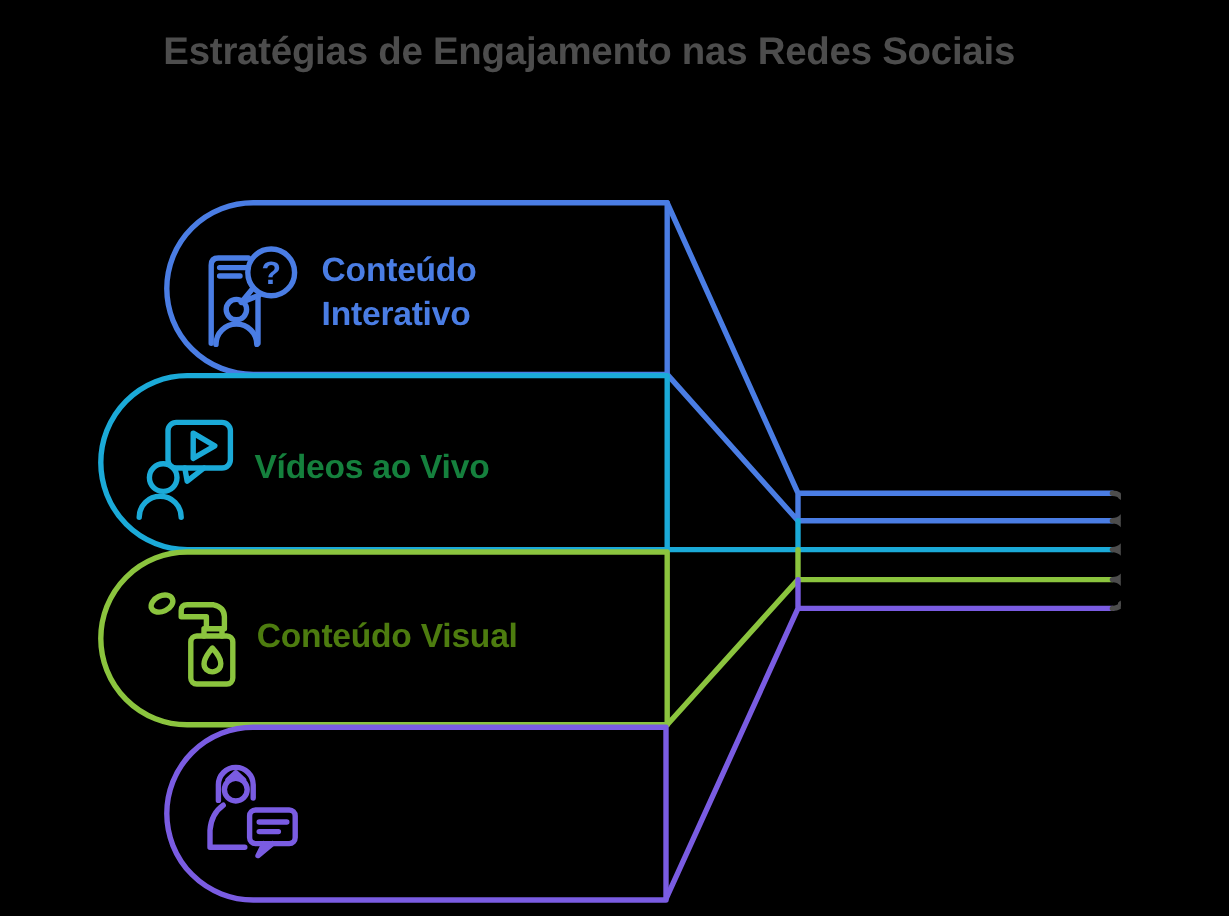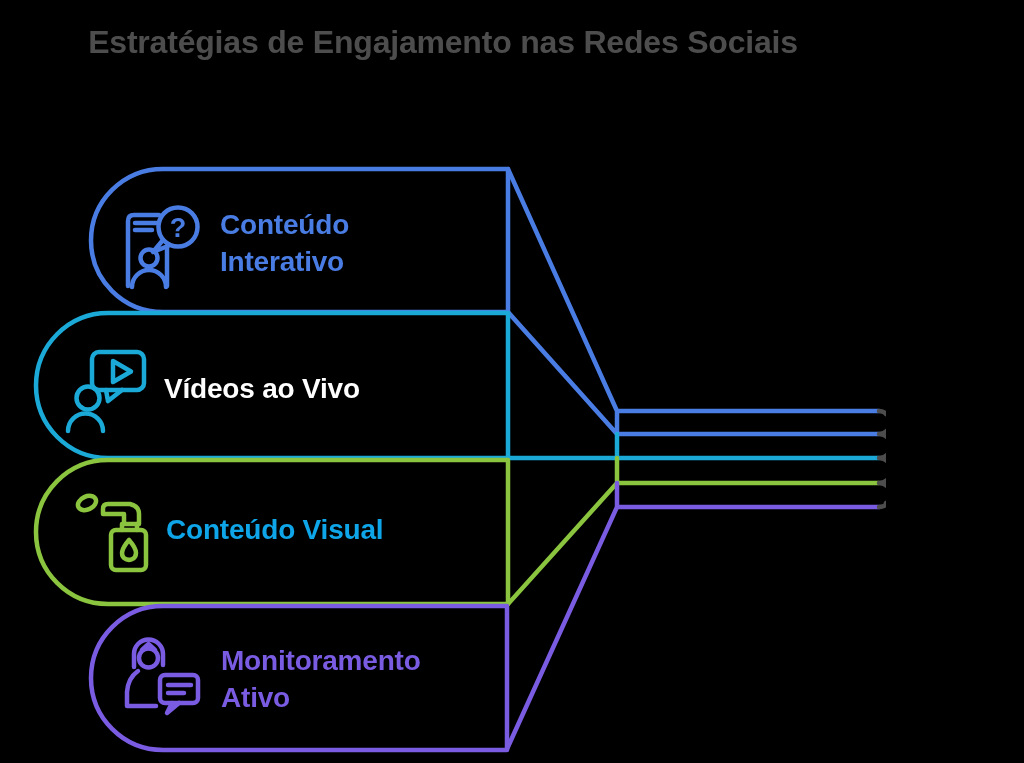--- a/index.html
+++ b/index.html
@@ -2,20 +2,21 @@
 <html><head>
 <meta charset="utf-8">
 <style>
   html,body{margin:0;padding:0;background:#000;}
   .stage{
     position:relative;
     width:886px;height:763px;
     background:#000;
     overflow:hidden;
     font-family:"Liberation Sans", sans-serif;
+    margin-left:48px;
   }
   .title{
     position:absolute;
     left:0;right:0;top:22px;
     text-align:center;
     font-size:32px;
     font-weight:bold;
     letter-spacing:-0.2px;
     line-height:40px;
   }
@@ -105,19 +106,17 @@
       <path d="M 138 671 Q 128 678 127 692 V 706 H 156"></path>
       <rect x="160" y="675" width="38" height="28" rx="5"></rect>
       <path d="M 168 685 H 191 M 168 693 H 184"></path>
       <path d="M 172 703 L 167 713 L 179 703"></path>
     </g>
   </svg>
 
   <div class="item-label label-1" style="color: rgb(74, 125, 228);">Conteúdo
 Interativo</div>
 
-  <div class="item-label label-2" style="color: #ffffff;">Vídeos ao Vivo</div>
+  <div class="item-label label-2" style="color: #15803d;">Vídeos ao Vivo</div>
 
-  <div class="item-label label-3" style="color: #0ea5e9;">Conteúdo Visual</div>
+  <div class="item-label label-3" style="color: #4d7c0f;">Conteúdo Visual</div>
 
-  <div class="item-label label-4" style="color: rgb(122, 92, 226);">Monitoramento
-Ativo</div>
 </div>
 
 </body></html>

